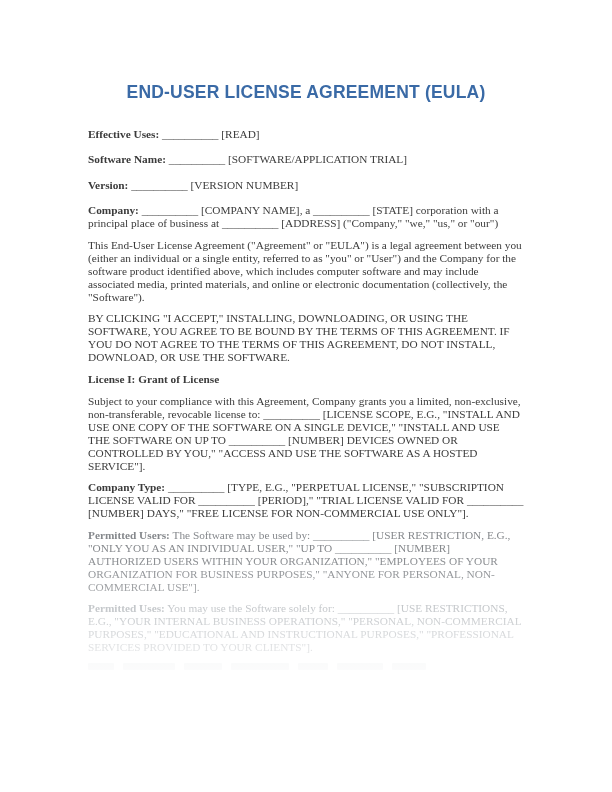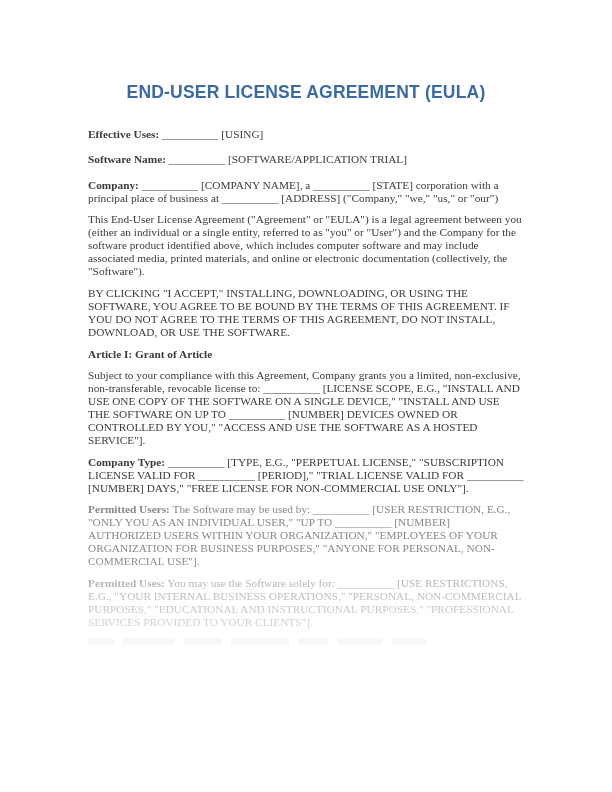--- a/index.html
+++ b/index.html
@@ -81,33 +81,34 @@
   }
 </style>
 </head>
 <body>
 
 <div class="page">
   <div class="content">
 
     <h1 class="doc-title">END-USER LICENSE AGREEMENT (EULA)</h1>
 
-    <p class="field"><span class="b">Effective Uses:</span><span> __________ [USING]</span></p>
+    <p class="field"><span class="b">Effective Uses:</span><span> __________ [READ]</span></p>
 
     <p class="field"><span class="b">Software Name:</span><span> __________ [SOFTWARE/APPLICATION TRIAL]</span></p>
 
+    <p class="field"><span class="b">Version:</span><span> __________ [VERSION NUMBER]</span></p>
 
     <p><span class="b">Company:</span><span> __________ [COMPANY NAME], a __________ [STATE] corporation with a principal place of business at __________ [ADDRESS] ("Company," "we," "us," or "our")</span></p>
 
 
     <p>This End-User License Agreement ("Agreement" or "EULA") is a legal agreement between you (either an individual or a single entity, referred to as "you" or "User") and the Company for the software product identified above, which includes computer software and may include associated media, printed materials, and online or electronic documentation (collectively, the "Software").</p>
 
     <p>BY CLICKING "I ACCEPT," INSTALLING, DOWNLOADING, OR USING THE SOFTWARE, YOU AGREE TO BE BOUND BY THE TERMS OF THIS AGREEMENT. IF YOU DO NOT AGREE TO THE TERMS OF THIS AGREEMENT, DO NOT INSTALL, DOWNLOAD, OR USE THE SOFTWARE.</p>
 
-    <p class="heading">Article I: Grant of Article</p>
+    <p class="heading">License I: Grant of License</p>
 
     <p>Subject to your compliance with this Agreement, Company grants you a limited, non-exclusive, non-transferable, revocable license to: __________ [LICENSE SCOPE, E.G., "INSTALL AND USE ONE COPY OF THE SOFTWARE ON A SINGLE DEVICE," "INSTALL AND USE THE SOFTWARE ON UP TO __________ [NUMBER] DEVICES OWNED OR CONTROLLED BY YOU," "ACCESS AND USE THE SOFTWARE AS A HOSTED SERVICE"].</p>
 
     <p><span class="b">Company Type:</span><span> __________ [TYPE, E.G., "PERPETUAL LICENSE," "SUBSCRIPTION LICENSE VALID FOR __________ [PERIOD]," "TRIAL LICENSE VALID FOR __________ [NUMBER] DAYS," "FREE LICENSE FOR NON-COMMERCIAL USE ONLY"].</span></p>
 
     <p class="fade-1"><span class="b">Permitted Users:</span><span> The Software may be used by: __________ [USER RESTRICTION, E.G., "ONLY YOU AS AN INDIVIDUAL USER," "UP TO __________ [NUMBER] AUTHORIZED USERS WITHIN YOUR ORGANIZATION," "EMPLOYEES OF YOUR ORGANIZATION FOR BUSINESS PURPOSES," "ANYONE FOR PERSONAL, NON-COMMERCIAL USE"].</span></p>
 
     <p class="fade-2"><span class="b">Permitted Uses:</span><span> You may use the Software solely for: __________ [USE RESTRICTIONS, E.G., "YOUR INTERNAL BUSINESS OPERATIONS," "PERSONAL, NON-COMMERCIAL PURPOSES," "EDUCATIONAL AND INSTRUCTIONAL PURPOSES," "PROFESSIONAL SERVICES PROVIDED TO YOUR CLIENTS"].</span></p>
 
     <div class="illegible-row">

